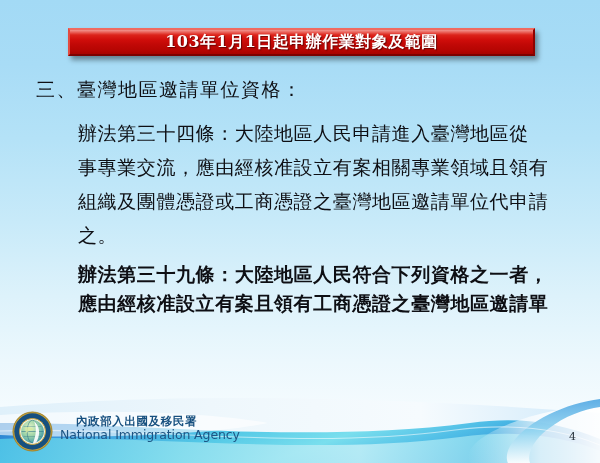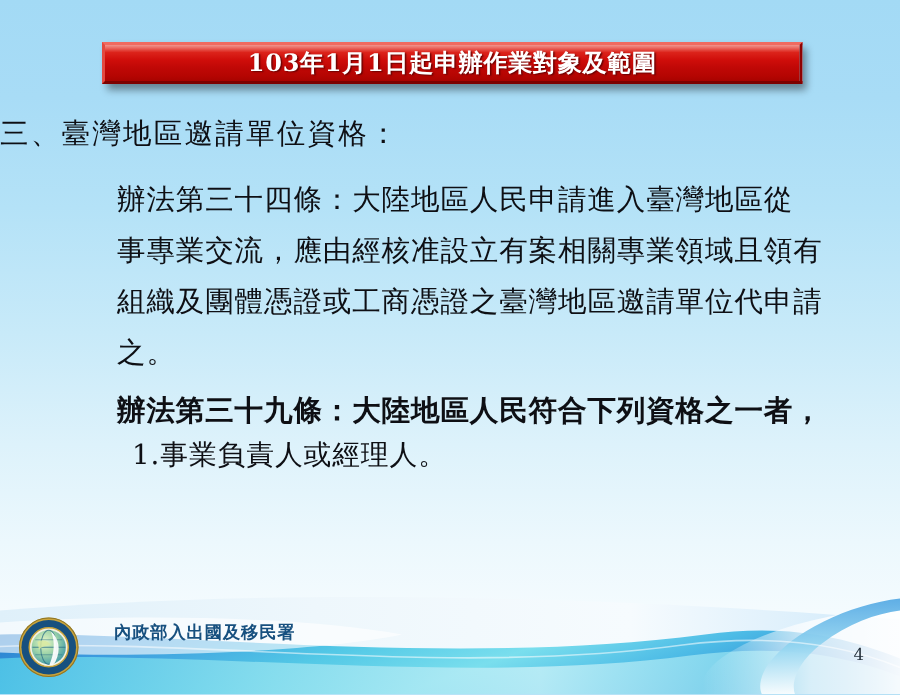--- a/index.html
+++ b/index.html
@@ -67,20 +67,21 @@
 
   
   #body-text{
     position:absolute;
     left:0;top:74px;
     width:600px;
     color:#0e0f14;
     font-family:"DejaVu Serif","Liberation Serif",serif;
   }
   .heading-line{
+    margin-left:36px;
     font-size:19px;
     line-height:30px;
     letter-spacing:1.5px;
     white-space:nowrap;
   }
   .para{
     margin-left:78px;
     width:500px;
     font-size:19px;
     letter-spacing:.6px;
@@ -157,23 +158,23 @@
 
     <div class="para para-a">
       <div class="ln">辦法第三十四條：大陸地區人民申請進入臺灣地區從</div>
       <div class="ln">事專業交流，應由經核准設立有案相關專業領域且領有</div>
       <div class="ln">組織及團體憑證或工商憑證之臺灣地區邀請單位代申請</div>
       <div class="ln">之。</div>
     </div>
 
     <div class="para para-b">
       <div class="ln">辦法第三十九條：大陸地區人民符合下列資格之一者，</div>
-    </div>
-
-    <div class="item">1.事業負責人或經理人。</div>
+      <div class="ln">應由經核准設立有案且領有工商憑證之臺灣地區邀請單</div>
+    </div>
+
   </div>
 
   <div id="footer">
     <svg width="600" height="70" viewBox="0 0 600 70">
       <defs>
         <linearGradient id="gA" x1="0" y1="0" x2="1" y2="0">
           <stop offset="0" stop-color="#dff0fa"></stop>
           <stop offset="0.35" stop-color="#eef7fc"></stop>
           <stop offset="0.70" stop-color="#f6fbfe"></stop>
           <stop offset="1" stop-color="#cfe9fa"></stop>
@@ -239,18 +240,19 @@
         <path d="M11.5,25.5 h18" stroke="#2b6f88" stroke-width="0.55" fill="none" opacity="0.6"></path>
         <path d="M22,10 C27,14 29,22 25,30 C24,32 22,33 21,32 C24,25 25,17 22,10 Z" fill="#ffffff" opacity="0.92"></path>
         <path d="M13,17 C16,15 20,16 22,19 C19,19 16,20 14,22 Z" fill="#d8e9a0" opacity="0.85"></path>
         <circle cx="20.5" cy="20.5" r="13.0" fill="none" stroke="#c9a43c" stroke-width="1.0"></circle>
         <circle cx="20.5" cy="20.5" r="19.5" fill="none" stroke="#8e7526" stroke-width="0.7"></circle>
       </svg>
     </div>
 
     <div id="footer-org">
       <span id="org-zh">內政部入出國及移民署</span>
+      <span id="org-en">National Immigration Agency</span>
     </div>
 
     <div id="page-number">4</div>
   </div>
 
 </div>
 
 </body></html>

